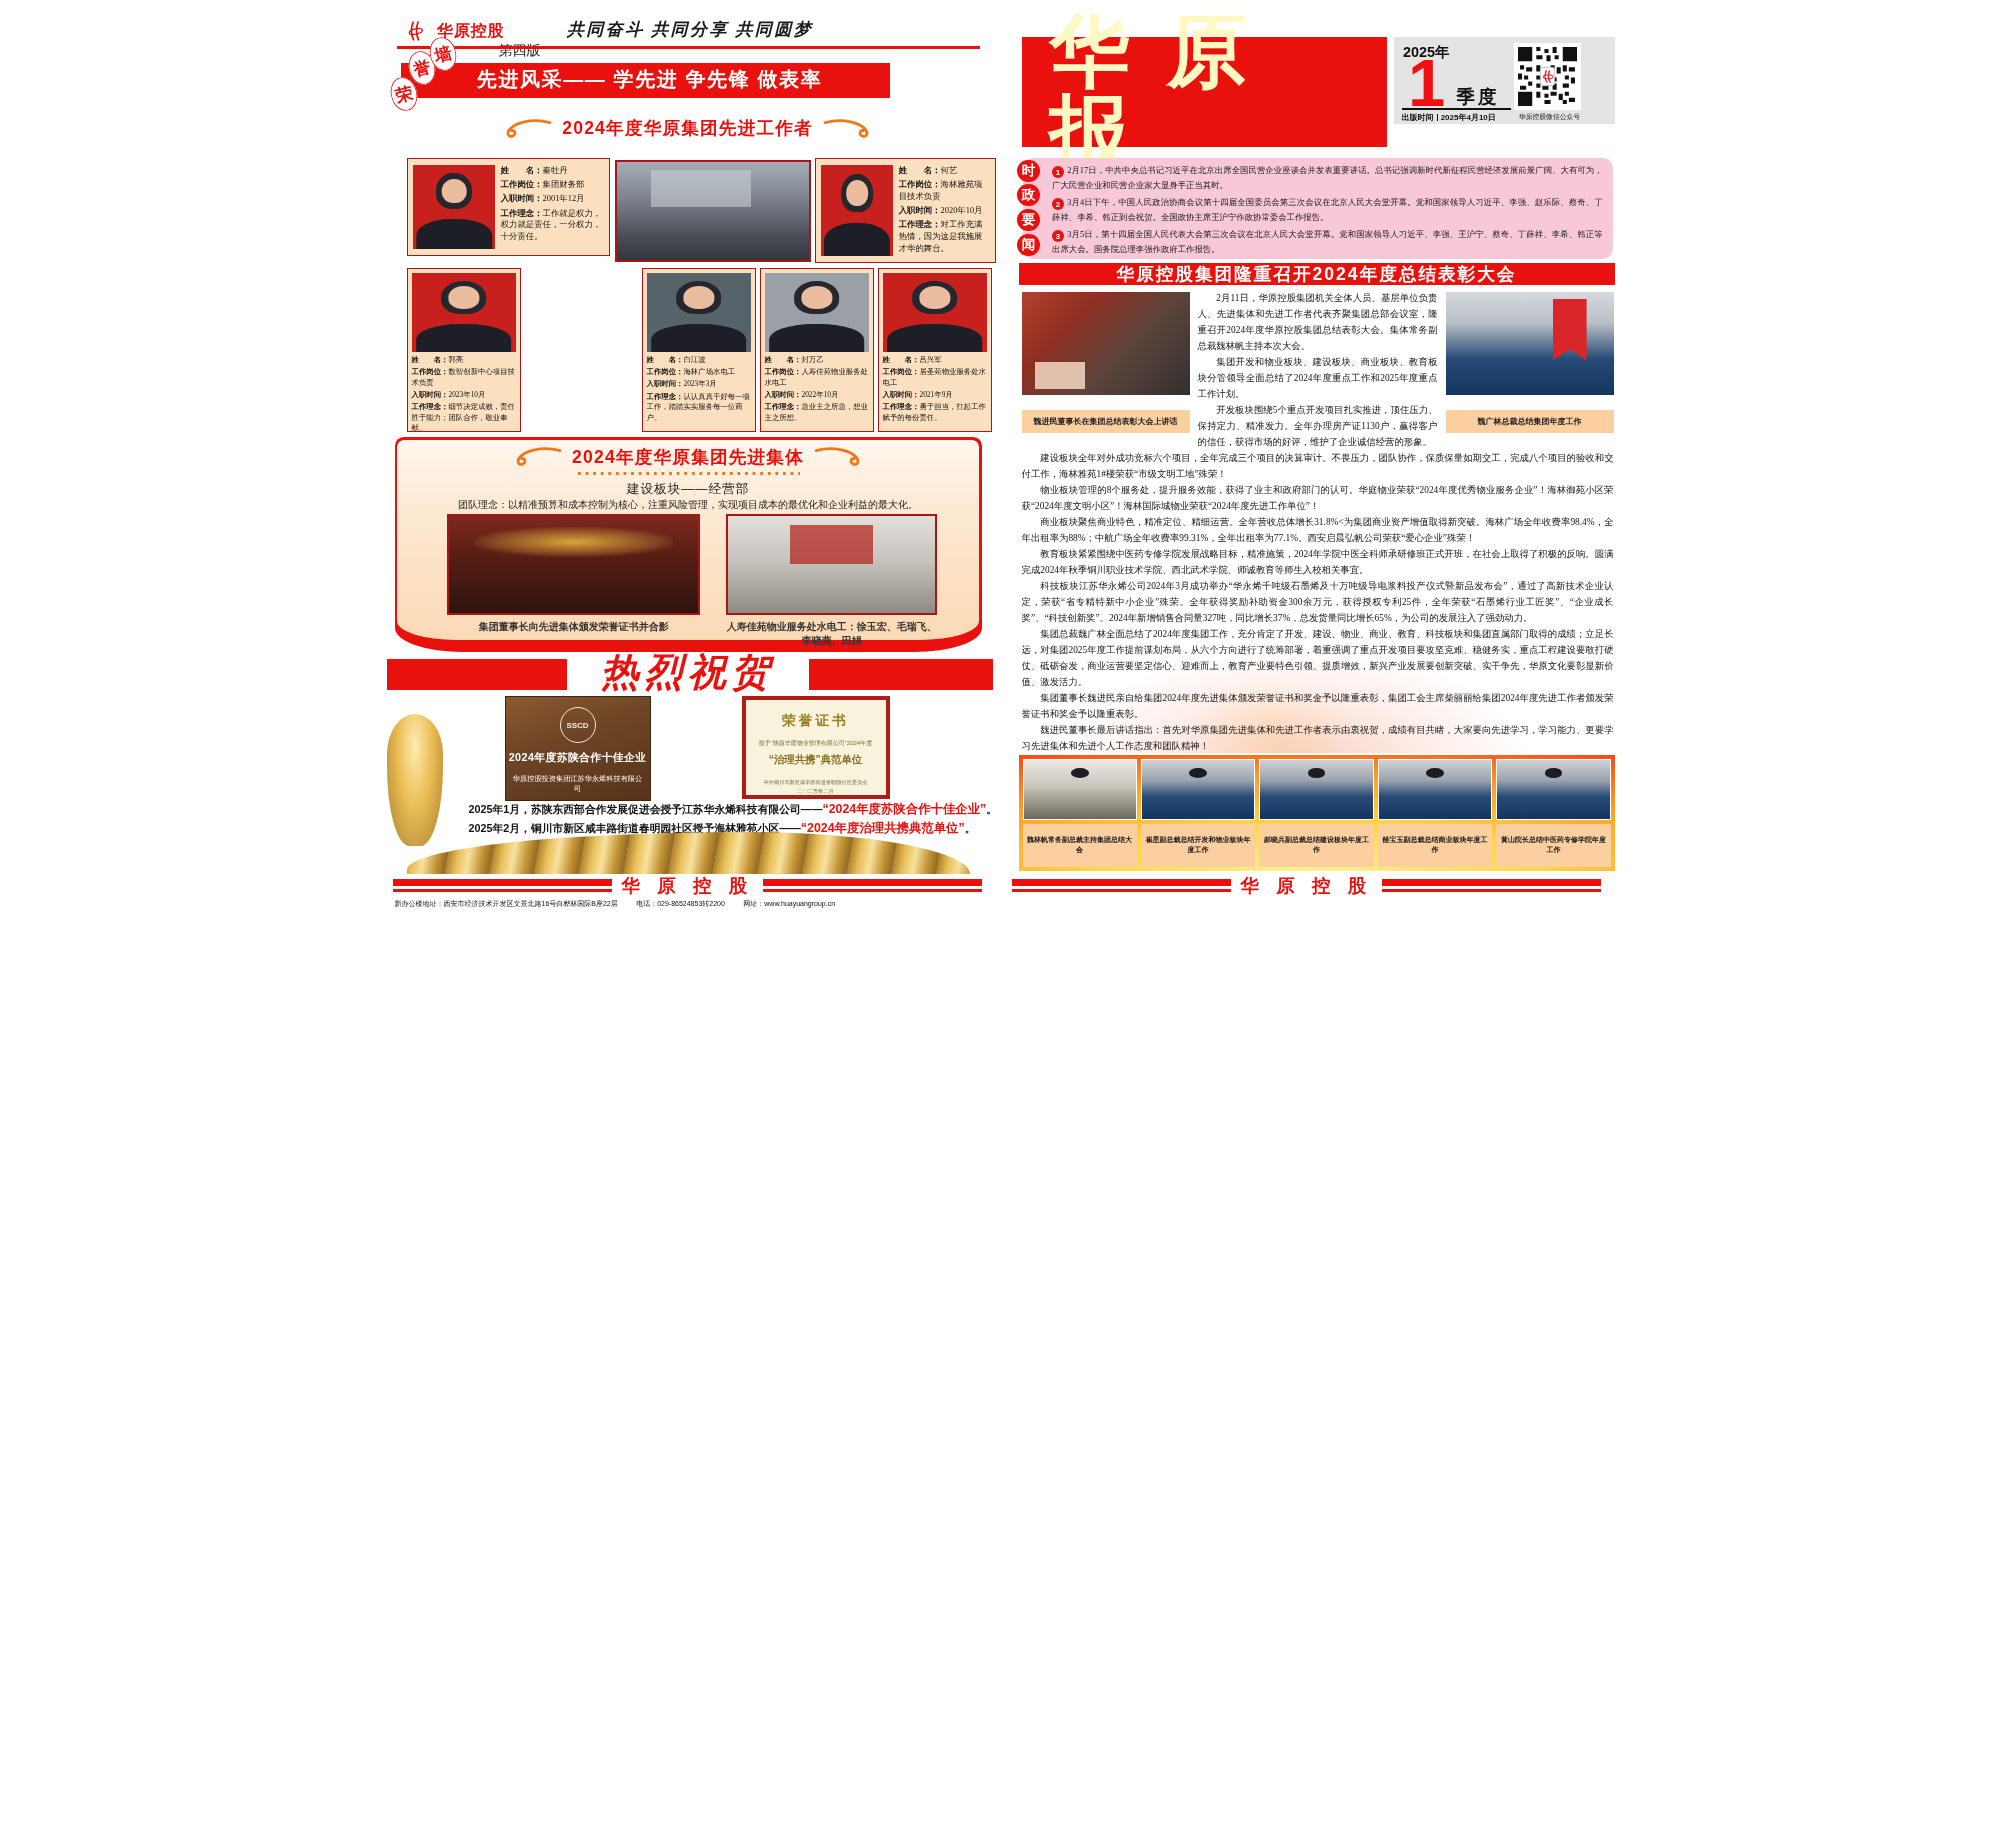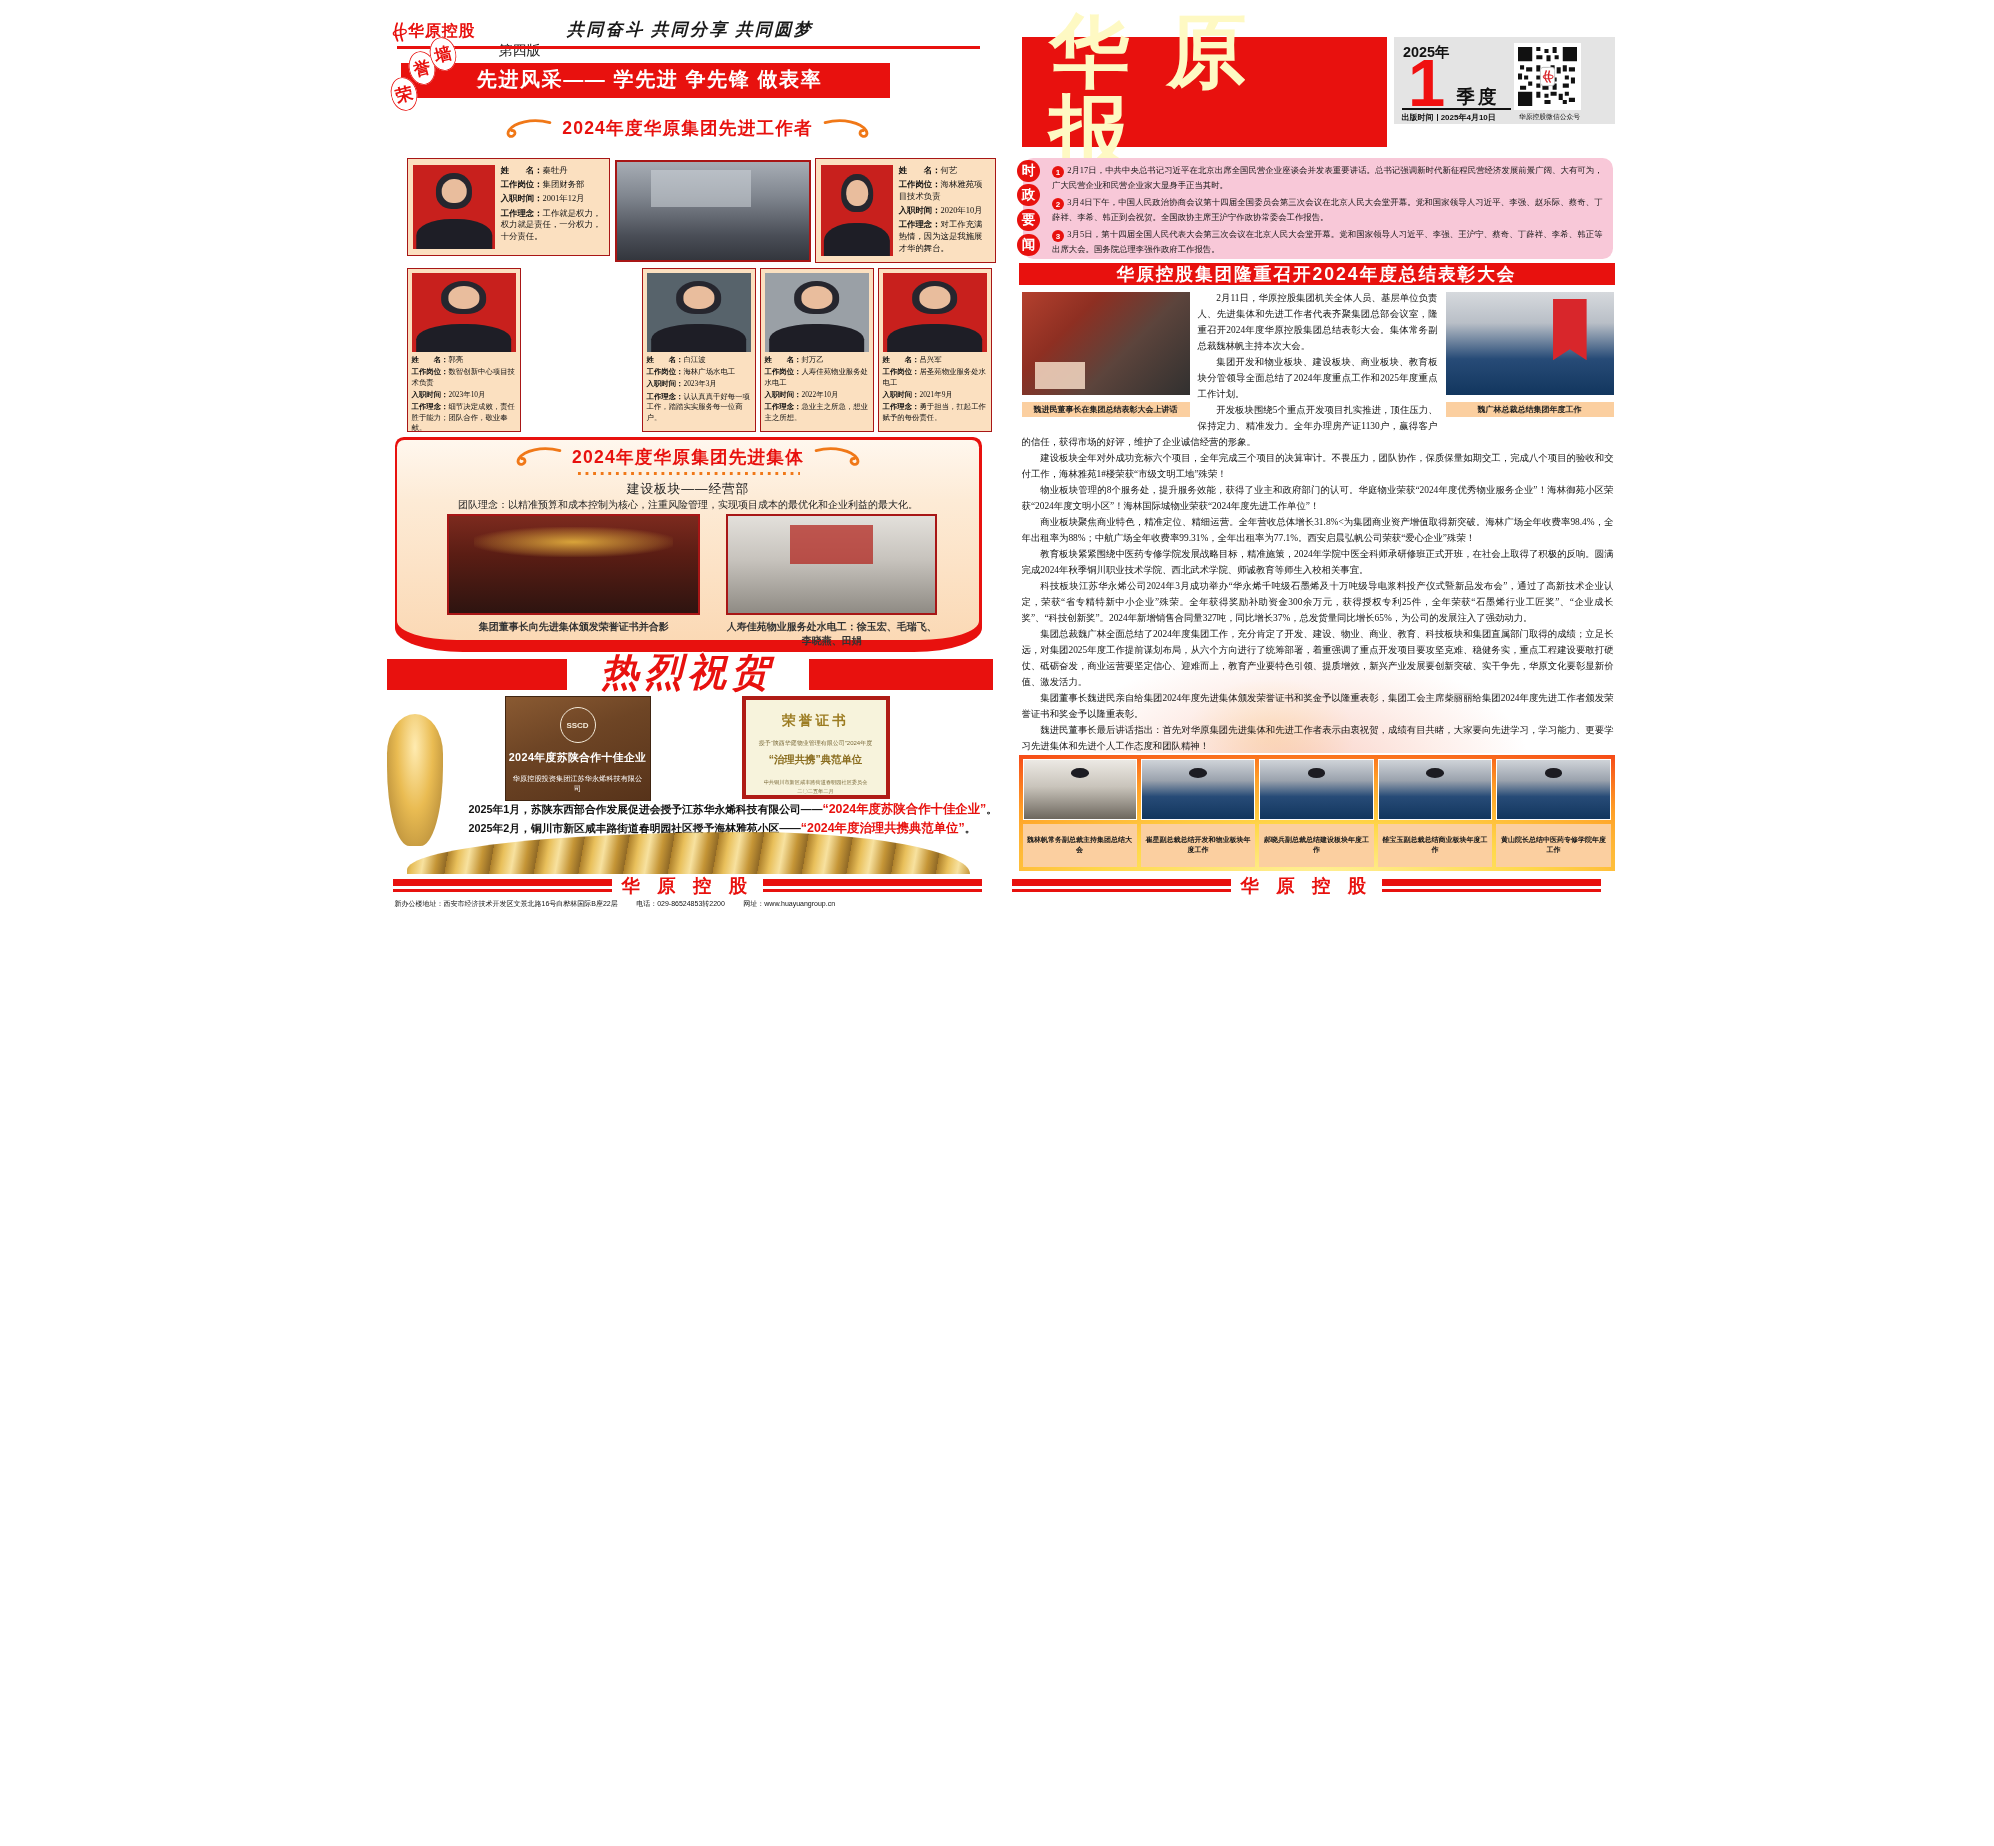--- a/index.html
+++ b/index.html
@@ -4,21 +4,21 @@
 <style>
   html,body{margin:0;padding:0;background:#ffffff;}
   body{font-family:"Liberation Sans",sans-serif;color:#111;}
   .spread{position:relative;width:1237px;height:923px;margin:0 auto;background:#fff;overflow:hidden;}
   .page{position:absolute;top:0;height:923px;width:618px;}
   .page-left{left:0;}
   .page-right{left:619px;}
   .abs{position:absolute;}
 
   
-  .lp-logo{left:12px;top:21px;display:flex;align-items:center;gap:0;}
+  .lp-logo{left:28px;top:21px;display:flex;gap:13px;}
   .lp-logo .logo-text{color:#E8110E;font-weight:bold;font-size:16px;letter-spacing:0.8px;}
   .lp-edition{left:120px;top:27px;font-size:14px;color:#222;margin-top:15px;}
   .lp-slogan{left:172px;top:18.4px;width:279px;text-align:center;font-size:17px;font-weight:bold;font-style:italic;color:#1a1a1a;letter-spacing:2.4px;font-family:"Liberation Serif",serif;}
   .lp-rule{left:18px;top:46px;width:583px;height:3.2px;background:#E8110E;}
 
   
   .honor-banner{left:22.3px;top:63px;width:489px;height:35px;background:#E8110E;}
   .honor-banner .hb-text{position:absolute;left:76px;top:3.2px;right:4px;color:#fff;font-weight:bold;font-size:20px;letter-spacing:1.6px;white-space:nowrap;}
   .badge{position:absolute;width:26px;height:34px;background:#fff;border-radius:50%;display:flex;align-items:center;justify-content:center;color:#E8110E;font-weight:bold;font-size:17px;transform:rotate(-14deg);box-shadow:0 0 0 0.8px #E8110E inset;}
 
@@ -115,21 +115,21 @@
      radial-gradient(120px 80px at 42% 96%,rgba(255,232,150,.6) 0%,rgba(255,255,255,0) 70%),#fff;}
   .article p{margin:0;font-size:9.4px;line-height:16px;text-align:justify;text-indent:2em;color:#121212;font-family:"Liberation Serif",serif;}
   .fig{position:relative;}
   .fig-left{float:left;width:168px;margin:2.4px 8px 4px 0;}
   .fig-right{float:right;width:168px;margin:2.4px 0 4px 8px;}
   .fig .ph{width:100%;height:103px;border:none;position:relative;overflow:hidden;}
   .ph-speech{background:linear-gradient(135deg,#b4402e 0%,#8e2f22 30%,#5c443c 60%,#31302f 100%);}
   .ph-speech::after{content:"";position:absolute;left:8%;bottom:6%;width:30%;height:26%;background:#F3D9C4;opacity:.85;}
   .ph-podium{background:linear-gradient(180deg,#d6d9dd 0%,#b9bfc7 30%,#274b77 65%,#12365e 100%);}
   .ph-podium::before{content:"";position:absolute;right:16%;top:6%;width:20%;height:60%;background:#D8262B;clip-path:polygon(0 0,100% 0,100% 100%,50% 82%,0 100%);}
-  .fig .cap{margin-top:7px;background:#FBCFA0;height:15px;display:flex;align-items:center;justify-content:center;font-size:8px;font-weight:bold;color:#222;}
+  .fig .cap{margin-top:15px;background:#FBCFA0;height:23px;display:flex;align-items:center;justify-content:center;font-size:8px;font-weight:bold;color:#222;}
 
   
   .strip{left:21px;top:755px;width:596px;height:116px;background:radial-gradient(130% 170% at 50% 108%,#fff3a0 0%,#ffd84a 28%,#ff9f27 52%,#f43b14 78%,#E8110E 100%);display:flex;gap:4.4px;padding:4px;box-sizing:border-box;}
   .cell{flex:1;display:flex;flex-direction:column;gap:3.6px;}
   .cell .cph{height:61px;background:linear-gradient(180deg,#cfd3d8 0%,#9aa2ad 35%,#274b77 62%,#12365e 100%);border:1.2px solid #fff;box-sizing:border-box;position:relative;overflow:hidden;}
   .cell .cph.office{background:linear-gradient(180deg,#ece9e4 0%,#c9c4bb 45%,#6d675e 100%);}
   .cell .cph::after{content:"";position:absolute;left:42%;top:14%;width:16%;height:16%;border-radius:50%;background:#1c1c22;}
   .cell .ccap{flex:1;background:#FBCFA0;display:flex;align-items:center;justify-content:center;text-align:center;font-size:7px;font-weight:bold;color:#1a1a1a;padding:1.6px 3.2px;}
 </style>
 </head>

